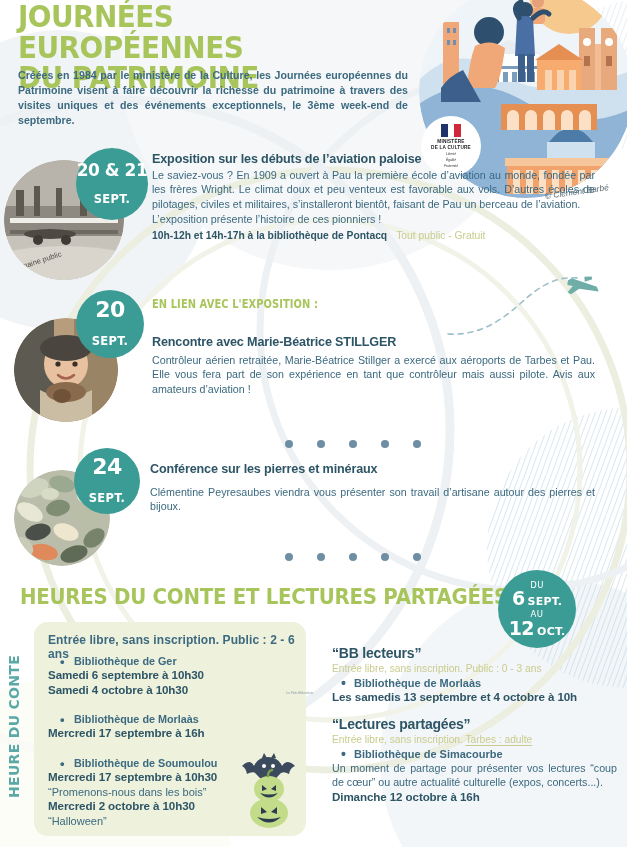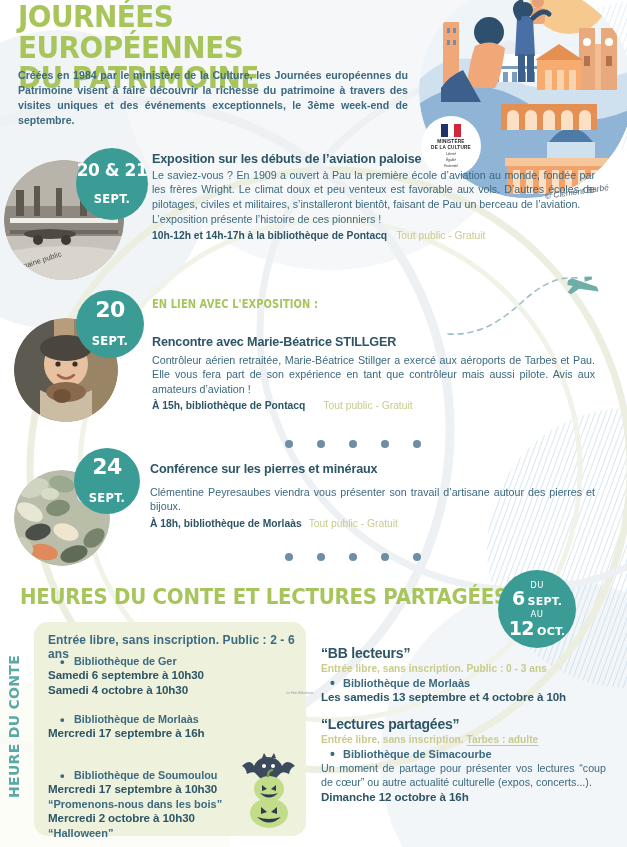--- a/index.html
+++ b/index.html
@@ -124,28 +124,28 @@
     background:#eef1dc;border-radius:14px;
   }
   .card-note{
     position:absolute;left:14px;top:11px;width:250px;
     font-size:12px;color:#3c6a80;font-weight:600;letter-spacing:.1px;
   }
   .lib-block{position:absolute;left:14px;width:252px;}
   .lib-name{font-size:10.8px;color:#3c6a80;font-weight:600;padding-left:26px;position:relative;margin-bottom:1px;}
   .lib-name::before{content:"\2022";position:absolute;left:12px;top:-1px;font-size:13px;color:#3c6a80;}
   .lib-date{font-size:11.6px;font-weight:700;color:#2d5566;line-height:1.28;letter-spacing:-0.1px;}
-  .lib-sub{font-size:11px;color:#3c6a80;font-weight:700;line-height:1.28;}
+  .lib-sub{font-size:11px;color:#3c6a80;font-weight:400;line-height:1.28;}
 
   .hw{position:absolute;right:6px;bottom:6px;width:62px;height:78px;}
 
   
-  .rcol{position:absolute;left:321px;top:645px;width:285px;}
+  .rcol{position:absolute;left:332px;top:645px;width:285px;}
   .rc-title{font-size:14px;font-weight:700;color:#2d5566;letter-spacing:-0.2px;margin-bottom:2px;}
-  .rc-note{font-size:10.2px;color:#c9cb8d;font-weight:700;margin-bottom:3px;}
+  .rc-note{font-size:10.2px;color:#c9cb8d;font-weight:400;margin-bottom:3px;}
   .rc-note u{text-decoration:underline;text-underline-offset:2px;}
   .rc-lib{font-size:11px;color:#3c6a80;font-weight:600;padding-left:22px;position:relative;margin-bottom:1px;}
   .rc-lib::before{content:"\2022";position:absolute;left:9px;top:-2px;font-size:14px;color:#3c6a80;}
   .rc-date{font-size:11.6px;font-weight:700;color:#2d5566;letter-spacing:-0.1px;}
   .rc-para{font-size:10.7px;line-height:1.34;color:#3c6a80;font-weight:400;text-align:justify;}
   .sp{height:13px;}
 
   .tiny-credit{
     position:absolute;left:286px;top:692px;
     font-size:2.6px;color:#8a9aa4;white-space:nowrap;
@@ -396,23 +396,20 @@
 
     <div class="ev-badge" style="left:76px;top:290px;width:68px;height:68px;">
       <span class="d" style="font-size:22px;text-align:center;">20</span>
       <span class="m" style="font-size:11.5px;margin-top:3px;">SEPT.</span>
     </div>
 
     <div class="ev-body" style="left:152px;top:297px;width:443px;">
       <div class="ev-kicker">EN LIEN AVEC L'EXPOSITION :</div>
       <div class="ev-title" style="margin-bottom:4px;margin-top:24px;">Rencontre avec Marie-Béatrice STILLGER</div>
       <div class="ev-text">Contrôleur aérien retraitée, Marie-Béatrice Stillger a exercé aux aéroports de Tarbes et Pau. Elle vous fera part de son expérience en tant que contrôleur mais aussi pilote. Avis aux amateurs d’aviation !</div>
-      <div class="ev-foot">
-        <span class="ev-where">À 15h, bibliothèque de Pontacq</span><span class="ev-free" style="padding-left:18px;">Tout public - Gratuit</span>
-      </div>
     </div>
   </div>
 
   <div class="dots" style="left:285px;top:440px;">
     <span></span>
       <span></span>
       <span></span>
       <span></span>
       <span></span>
   </div>
@@ -446,23 +443,20 @@
     </div>
 
     <div class="ev-badge" style="left:74px;top:448px;width:66px;height:66px;">
       <span class="d" style="font-size:22px;">24</span>
       <span class="m" style="font-size:11.5px;margin-top:3px;">SEPT.</span>
     </div>
 
     <div class="ev-body" style="left:150px;top:462px;width:445px;">
       <div class="ev-title" style="margin-bottom:9px;">Conférence sur les pierres et minéraux</div>
       <div class="ev-text">Clémentine Peyresaubes viendra vous présenter son travail d’artisane autour des pierres et bijoux.</div>
-      <div class="ev-foot">
-        <span class="ev-where">À 18h, bibliothèque de Morlaàs</span><span class="ev-free" style="padding-left:7px;">Tout public - Gratuit</span>
-      </div>
     </div>
   </div>
 
   <div class="dots" style="left:285px;top:553px;">
     <span></span>
       <span></span>
       <span></span>
       <span></span>
       <span></span>
   </div>
@@ -491,21 +485,21 @@
       <div class="lib-name">Bibliothèque de Ger</div>
       <div class="lib-date">Samedi 6 septembre à 10h30</div>
       <div class="lib-date">Samedi 4 octobre à 10h30</div>
     </div>
 
     <div class="lib-block" style="top:91px;">
       <div class="lib-name">Bibliothèque de Morlaàs</div>
       <div class="lib-date">Mercredi 17 septembre à 16h</div>
     </div>
 
-    <div class="lib-block" style="top:135px;margin-top:12px;">
+    <div class="lib-block" style="top:135px;">
       <div class="lib-name">Bibliothèque de Soumoulou</div>
       <div class="lib-date">Mercredi 17 septembre à 10h30</div>
       <div class="lib-sub">“Promenons-nous dans les bois”</div>
       <div class="lib-date">Mercredi 2 octobre à 10h30</div>
       <div class="lib-sub">“Halloween”</div>
     </div>
 
     <div class="hw">
       <svg width="62" height="78" viewBox="0 0 62 78">
         <g>

